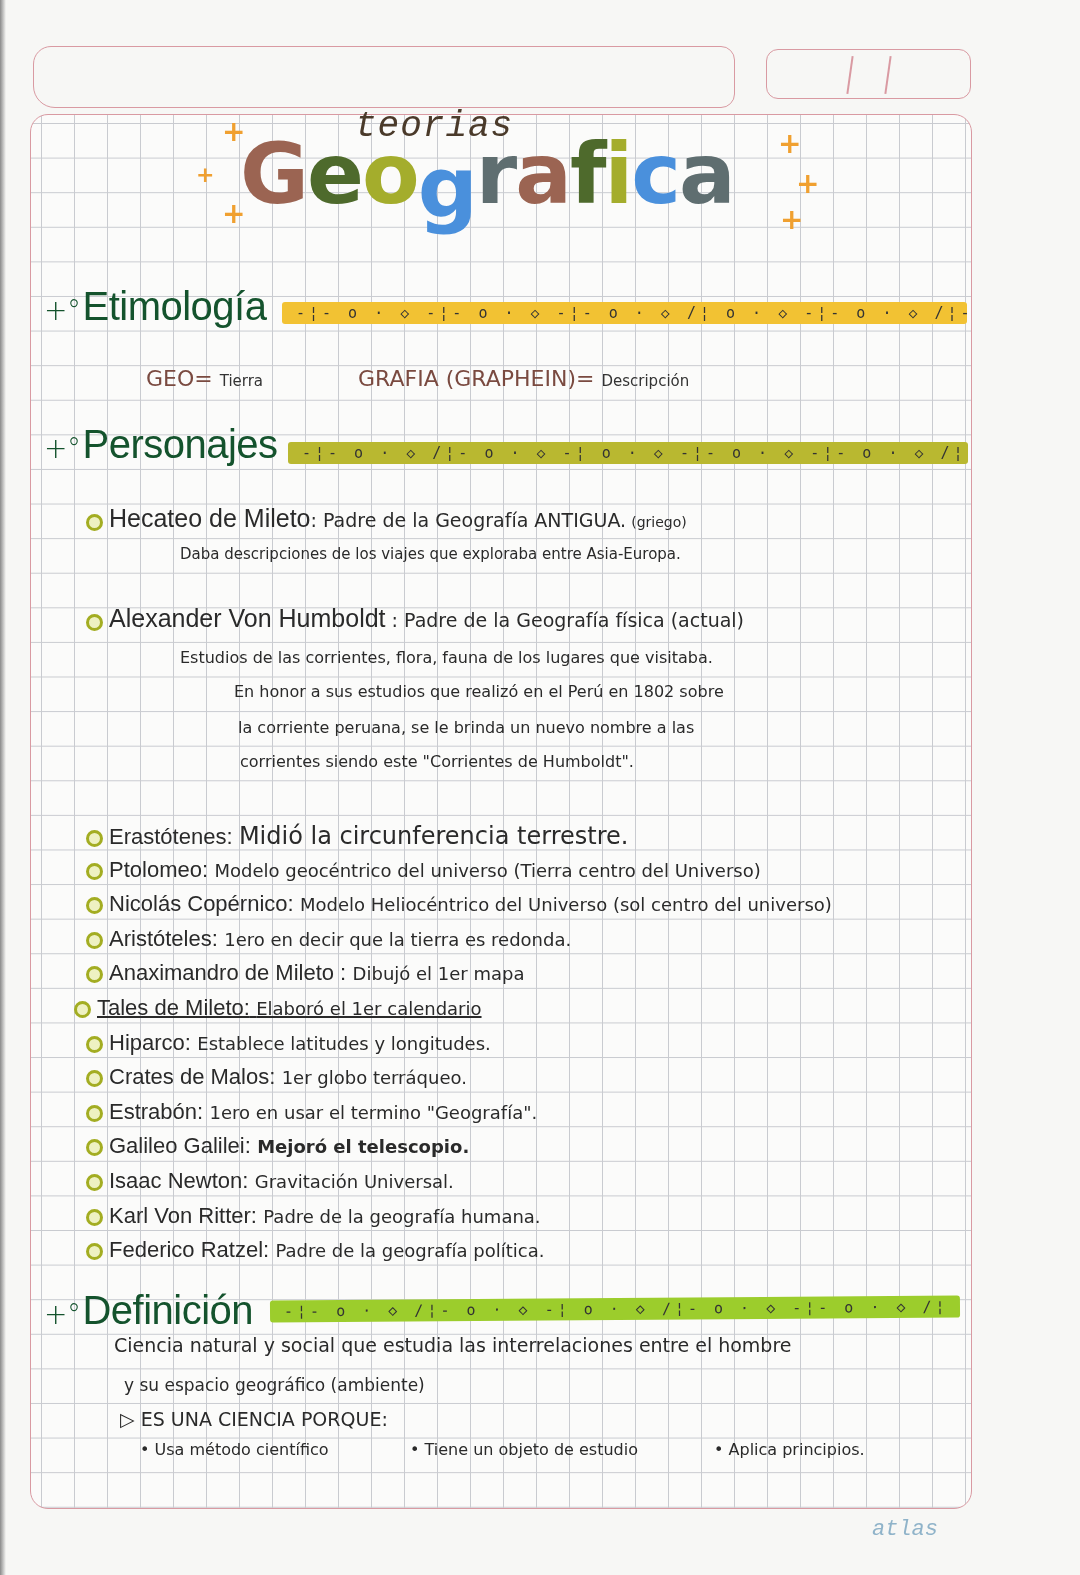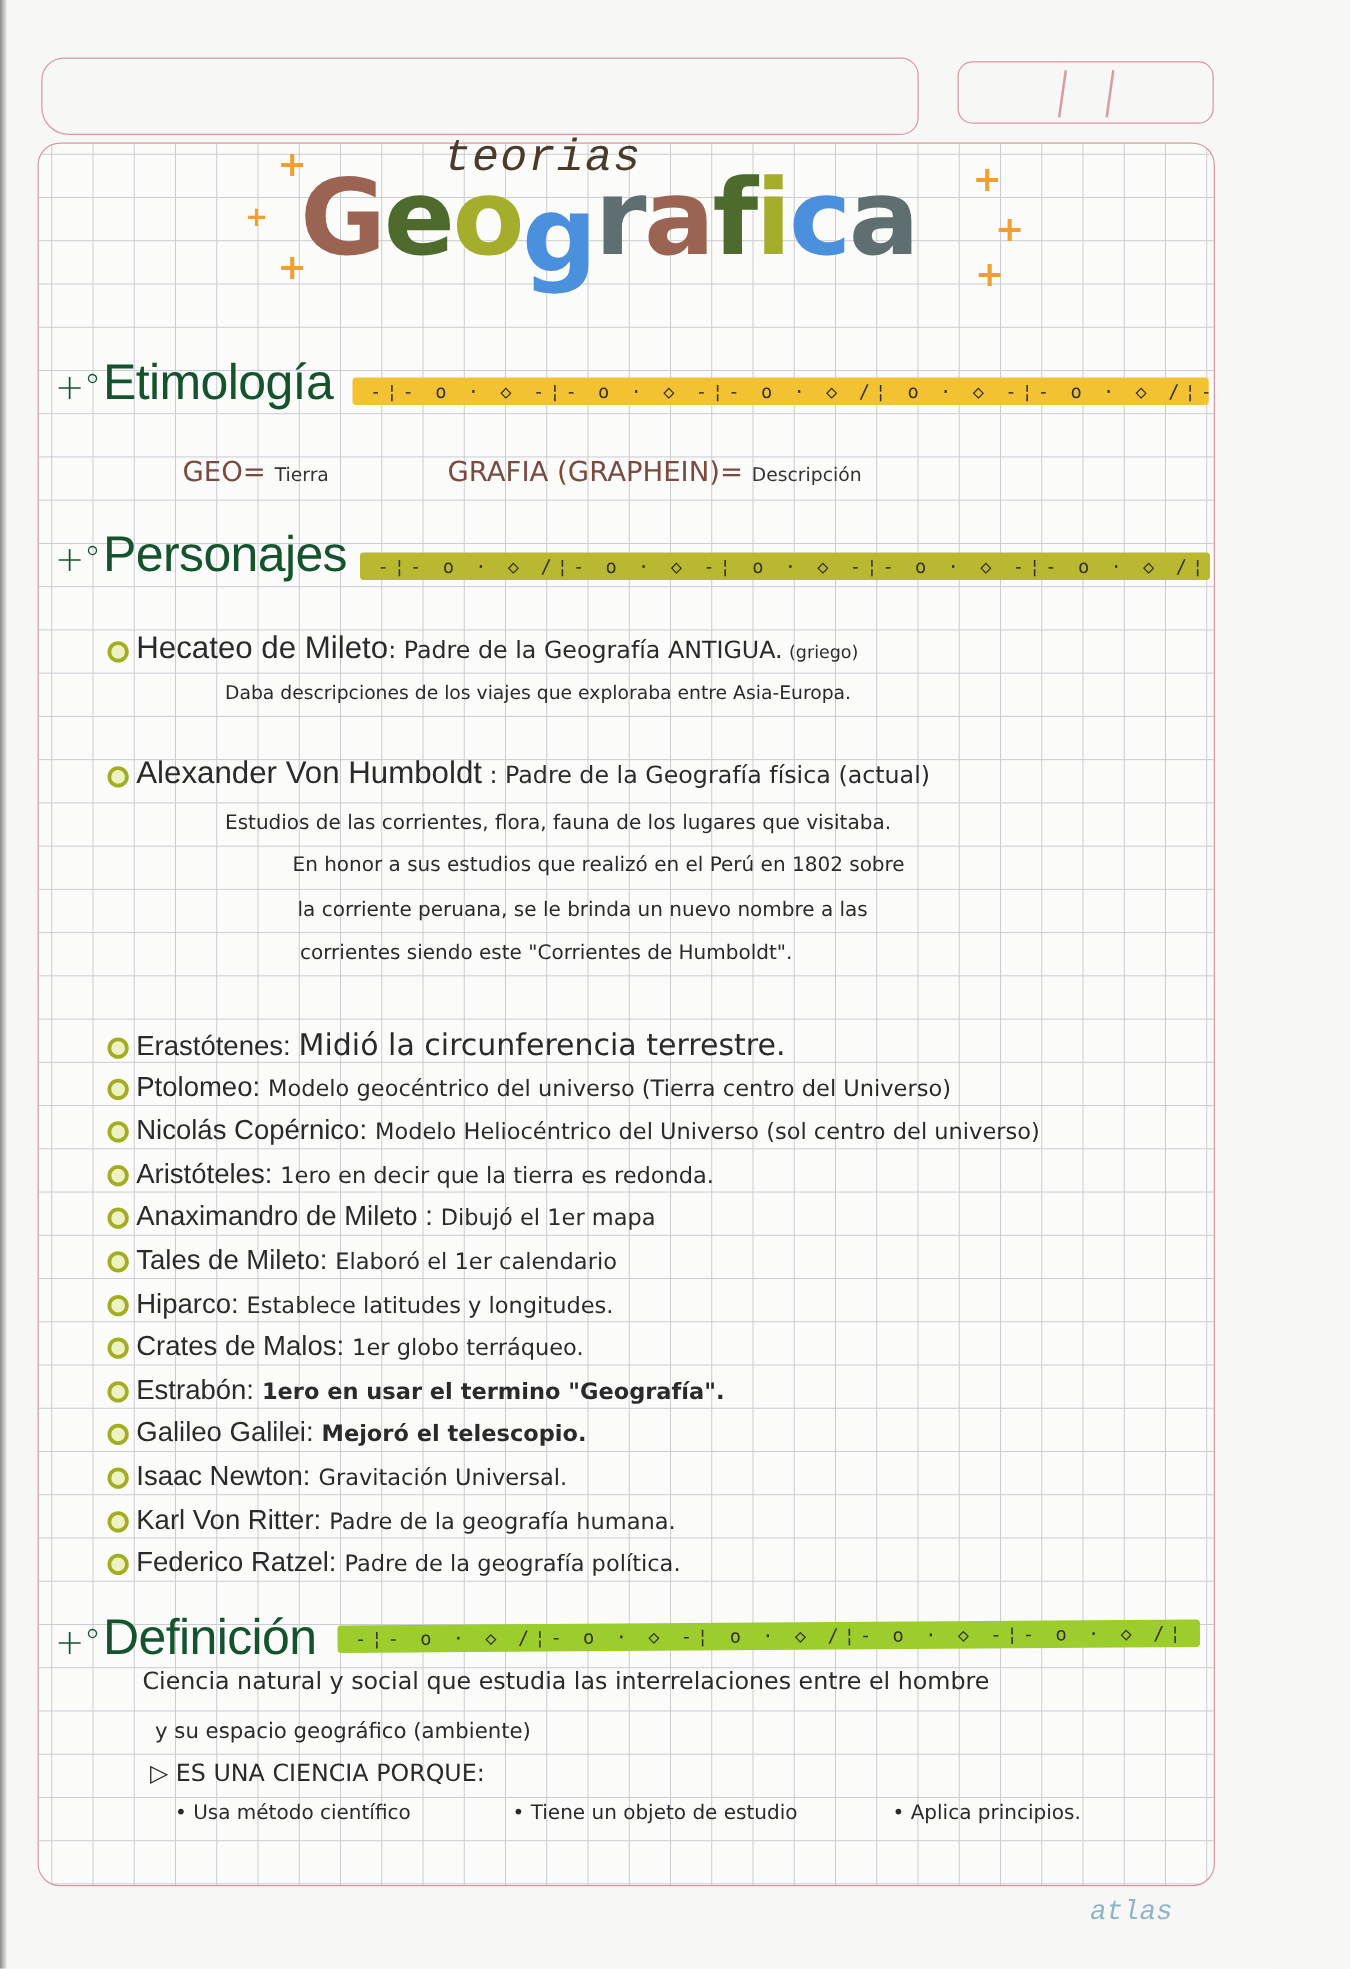--- a/index.html
+++ b/index.html
@@ -120,24 +120,24 @@
 <div class="txt" style="left:234px;top:682px;font-size:16px">En honor a sus estudios que realizó en el Perú en 1802 sobre</div>
 <div class="txt" style="left:238px;top:718px;font-size:16px">la corriente peruana, se le brinda un nuevo nombre a las</div>
 <div class="txt" style="left:240px;top:752px;font-size:16px">corrientes siendo este "Corrientes de Humboldt".</div>
 
 <div id="plist">
     <div class="txt list-line" style="left: 86px; top: 822px;"><span class="bullet"></span><span class="n hand">Erastótenes:</span> <span style="font-size: 24px;">Midió la circunferencia terrestre.</span></div>
     <div class="txt list-line" style="left: 86px; top: 856.6px;"><span class="bullet"></span><span class="n hand">Ptolomeo:</span> <span style="font-size: 18px;">Modelo geocéntrico del universo (Tierra centro del Universo)</span></div>
     <div class="txt list-line" style="left: 86px; top: 891.2px;"><span class="bullet"></span><span class="n hand">Nicolás Copérnico:</span> <span style="font-size: 18px;">Modelo Heliocéntrico del Universo (sol centro del universo)</span></div>
     <div class="txt list-line" style="left: 86px; top: 925.8px;"><span class="bullet"></span><span class="n hand">Aristóteles:</span> <span style="font-size: 18px;">1ero en decir que la tierra es redonda.</span></div>
     <div class="txt list-line" style="left: 86px; top: 960.4px;"><span class="bullet"></span><span class="n hand">Anaximandro de Mileto :</span> <span style="font-size: 18px;">Dibujó el 1er mapa</span></div>
-    <div class="txt list-line" style="left: 86px; top: 995px;"><span class="bullet"></span><span class="n hand">Tales de Mileto:</span> <span style="font-size: 18px;">Elaboró el 1er calendario</span></div>
+    <div class="txt list-line" style="left: 74px; top: 995px; text-decoration: underline;"><span class="bullet"></span><span class="n hand">Tales de Mileto:</span> <span style="font-size: 18px;">Elaboró el 1er calendario</span></div>
     <div class="txt list-line" style="left: 86px; top: 1029.6px;"><span class="bullet"></span><span class="n hand">Hiparco:</span> <span style="font-size: 18px;">Establece latitudes y longitudes.</span></div>
     <div class="txt list-line" style="left: 86px; top: 1064.2px;"><span class="bullet"></span><span class="n hand">Crates de Malos:</span> <span style="font-size: 18px;">1er globo terráqueo.</span></div>
-    <div class="txt list-line" style="left: 86px; top: 1098.8px;"><span class="bullet"></span><span class="n hand">Estrabón:</span> <span style="font-size: 18px; font-weight: bold;">1ero en usar el termino "Geografía".</span></div>
+    <div class="txt list-line" style="left: 86px; top: 1098.8px;"><span class="bullet"></span><span class="n hand">Estrabón:</span> <span style="font-size: 18px;">1ero en usar el termino "Geografía".</span></div>
     <div class="txt list-line" style="left: 86px; top: 1133.4px;"><span class="bullet"></span><span class="n hand">Galileo Galilei:</span> <span style="font-size: 18px; font-weight: bold;">Mejoró el telescopio.</span></div>
     <div class="txt list-line" style="left: 86px; top: 1168px;"><span class="bullet"></span><span class="n hand">Isaac Newton:</span> <span style="font-size: 18px;">Gravitación Universal.</span></div>
     <div class="txt list-line" style="left: 86px; top: 1202.6px;"><span class="bullet"></span><span class="n hand">Karl Von Ritter:</span> <span style="font-size: 18px;">Padre de la geografía humana.</span></div>
     <div class="txt list-line" style="left: 86px; top: 1237.2px;"><span class="bullet"></span><span class="n hand">Federico Ratzel:</span> <span style="font-size: 18px;">Padre de la geografía política.</span></div>
   </div>
 
 <div class="sec-head" style="left:44px;top:1290px">
   <span class="sec-plus">+°</span><span class="hand">Definición</span>
 </div>
 <div class="band" style="left:270px;top:1298px;width:690px;background:#9ccd2c;transform:rotate(-0.4deg)">-¦- o · ◇ /¦- o · ◇ -¦ o · ◇ /¦- o · ◇ -¦- o · ◇ /¦ o · ◇ /¦-</div>

